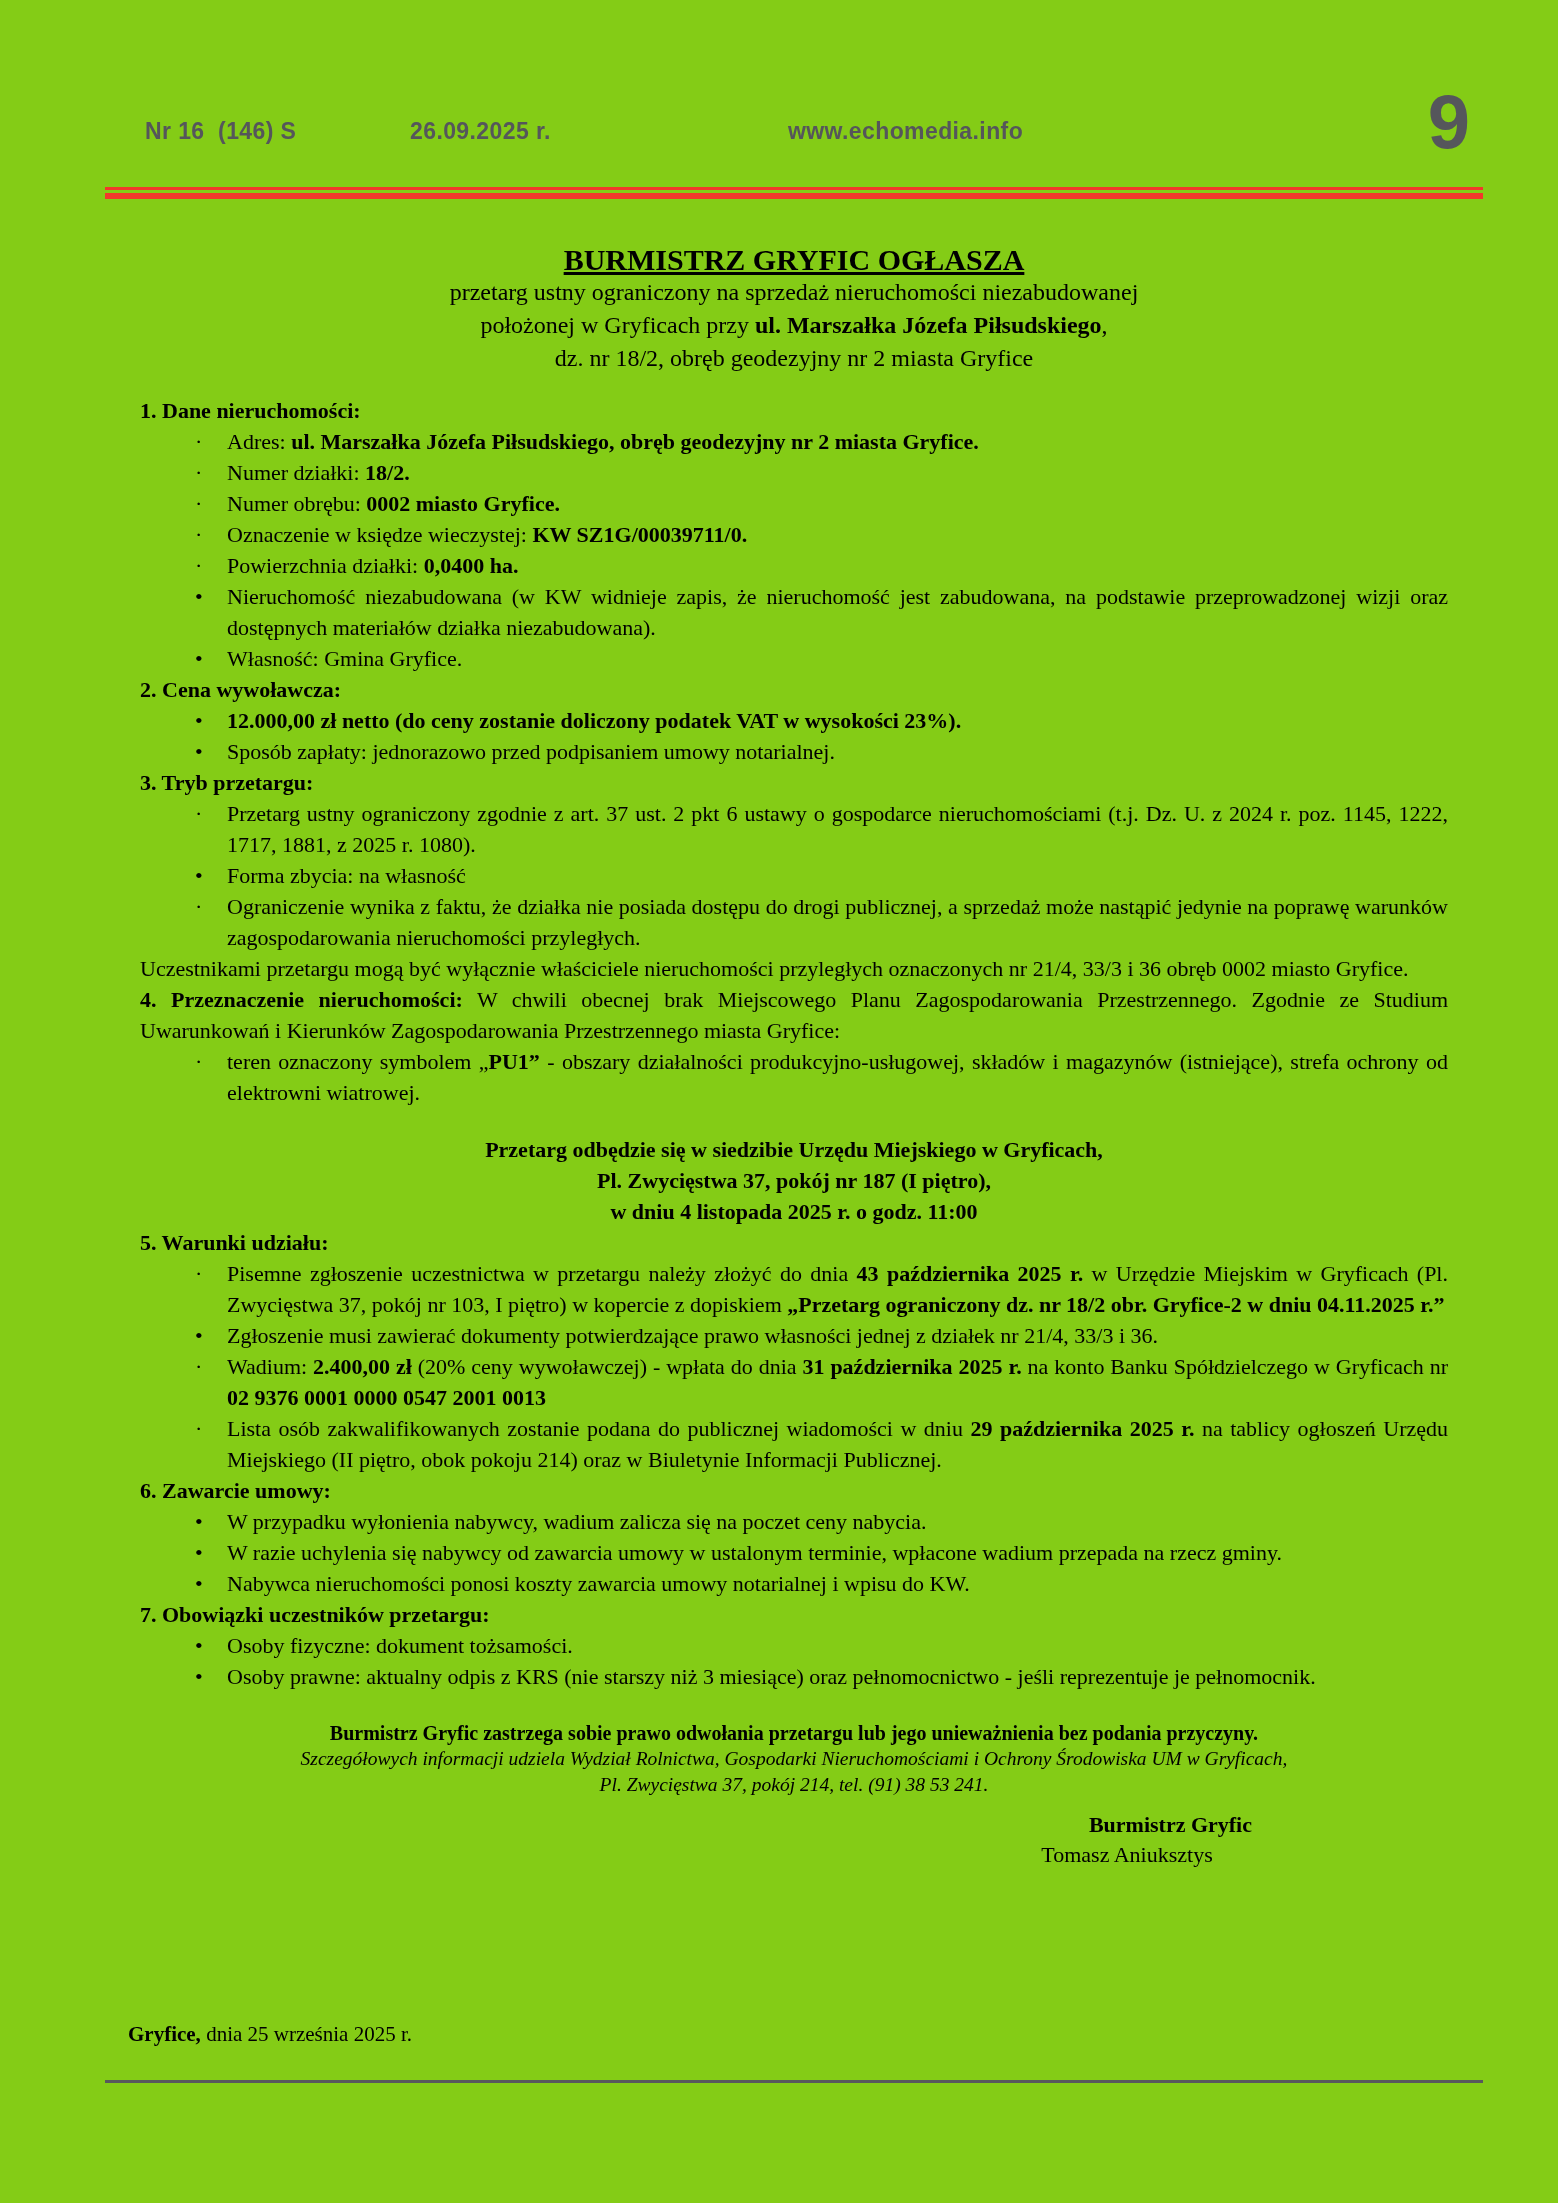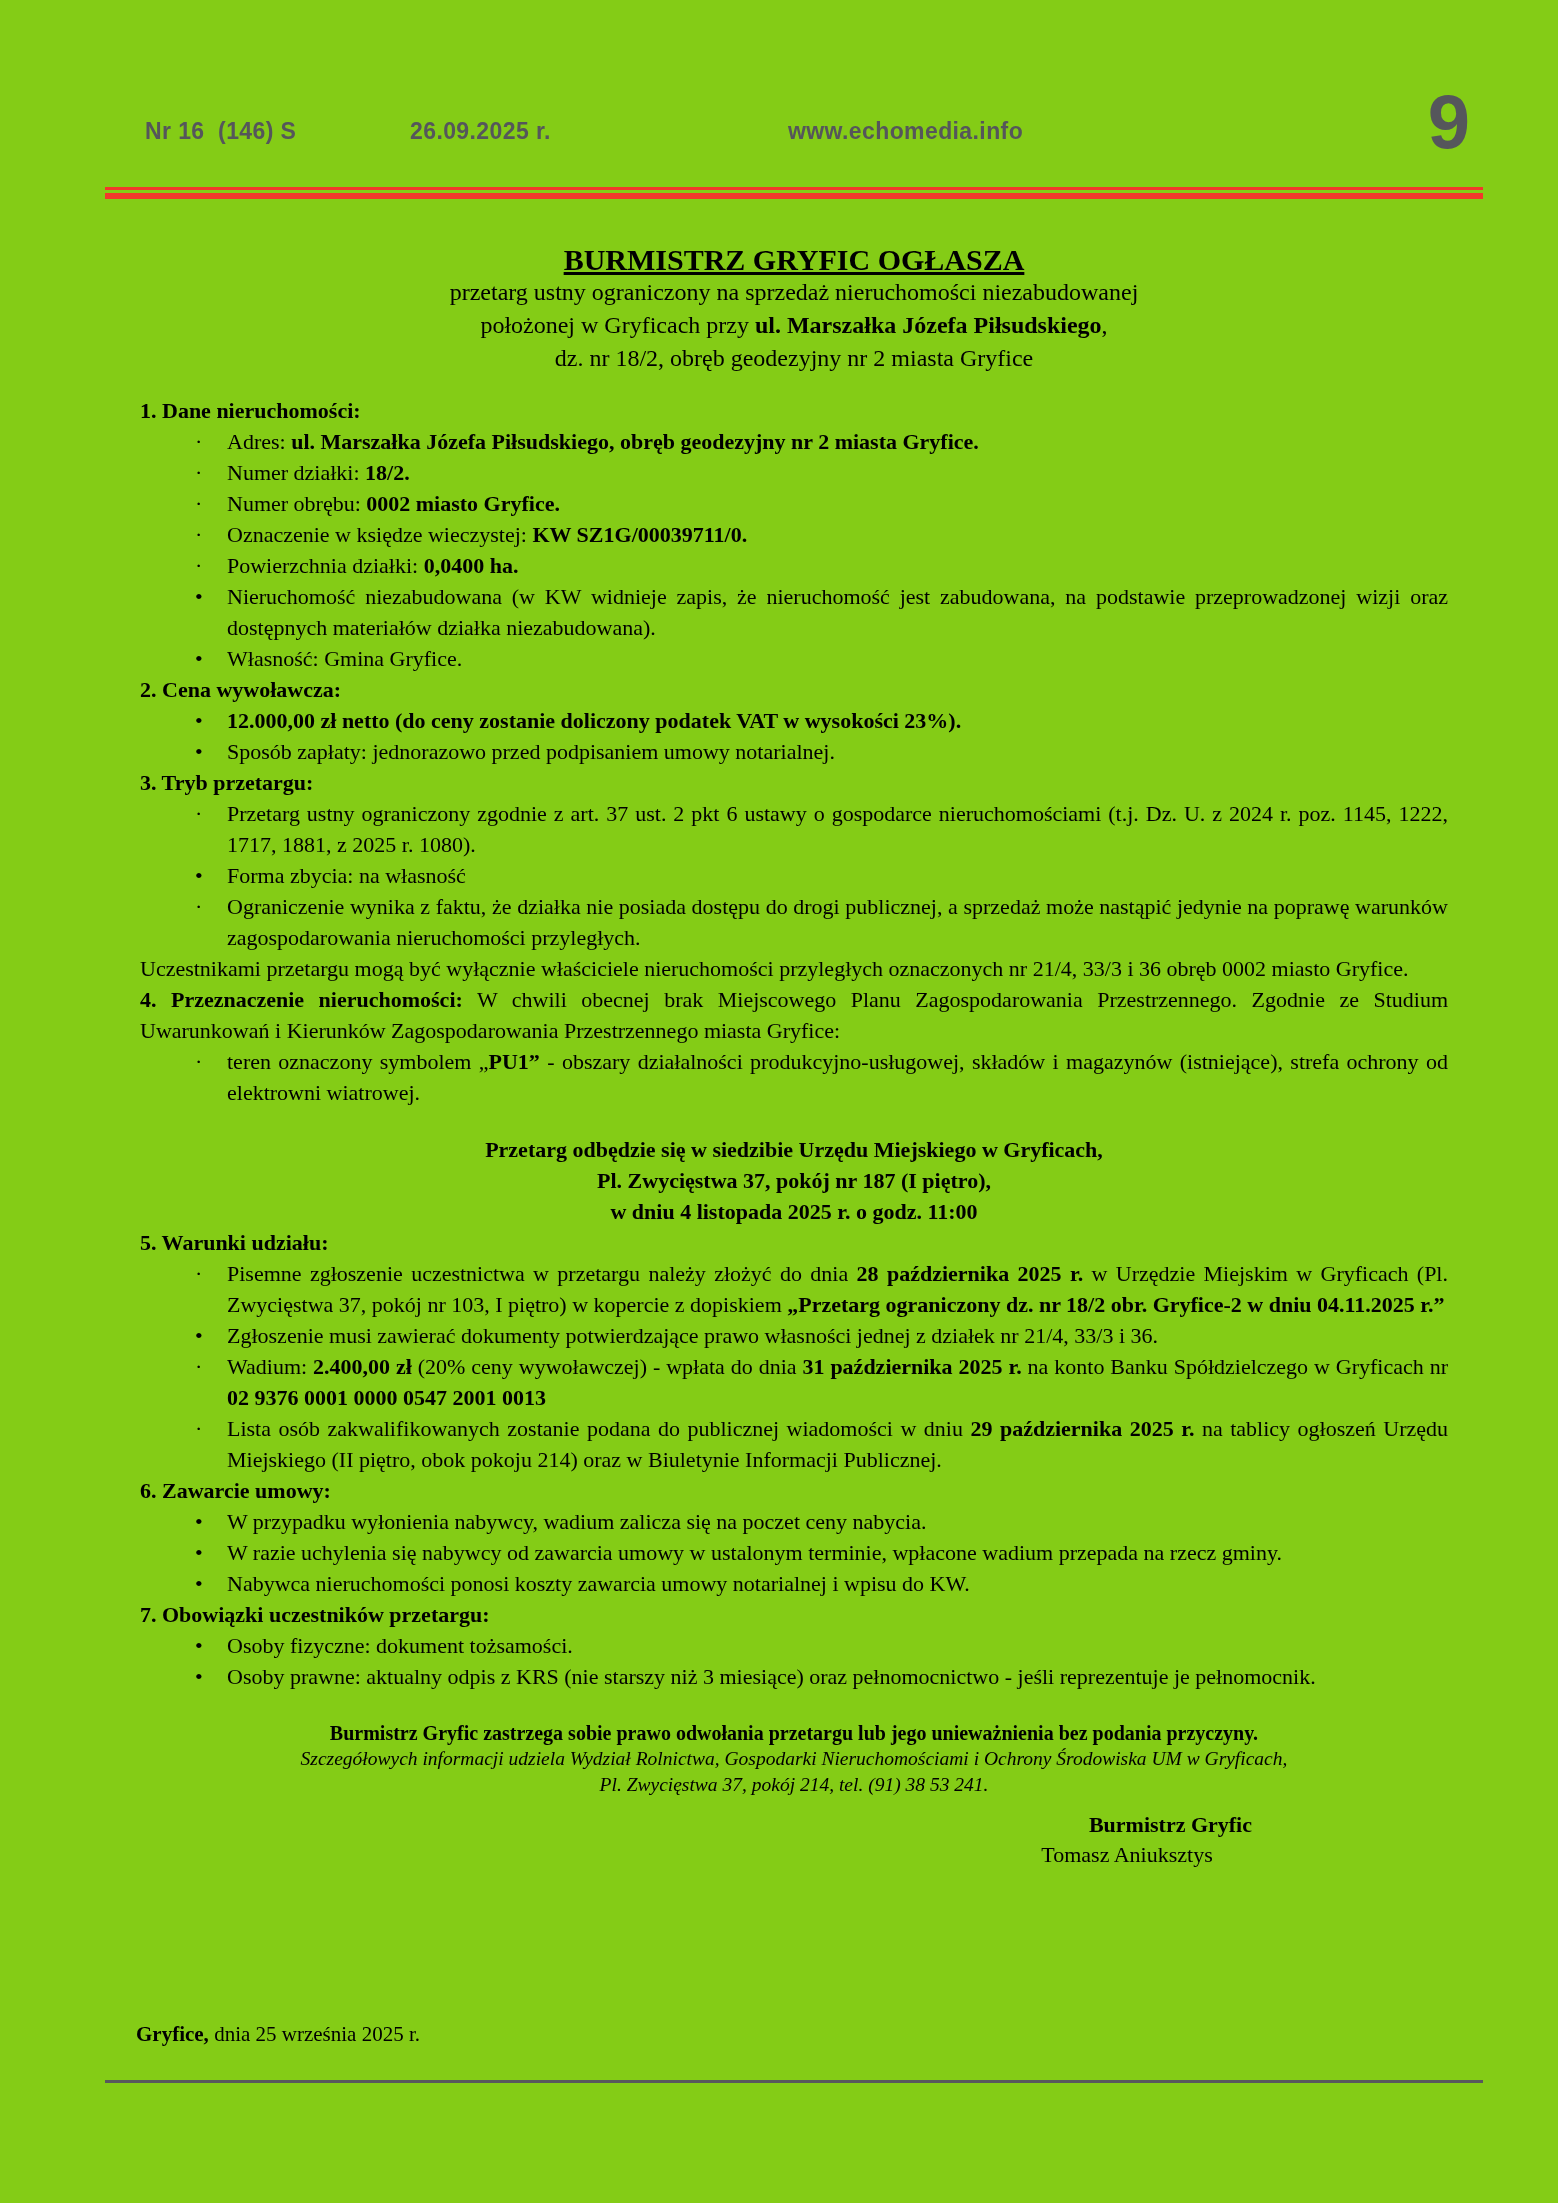--- a/index.html
+++ b/index.html
@@ -42,21 +42,21 @@
   ul.items{list-style:none;margin:0;padding:0;}
   li.item{position:relative;padding-left:87px;text-align:justify;}
   .marker{position:absolute;left:55px;top:0;}
   .para{margin:0;text-align:justify;}
   .event-notice{text-align:center;font-weight:700;margin-top:26px;}
   .footer-notes{text-align:center;font-size:19.5px;line-height:26px;margin-top:28px;}
   .note-bold{font-weight:700;font-size:20px;}
   .note-italic{font-style:italic;}
   .signature{margin-left:862px;width:250px;text-align:center;margin-top:12px;line-height:30px;}
   .sig-title{font-weight:700;text-align:right;}
-  .dateline{position:absolute;left:136px;top:2022px;font-size:21px;}
+  .dateline{position:absolute;left:128px;top:2022px;font-size:21px;}
   .bottom-rule{position:absolute;left:105px;top:2080px;width:1378px;height:3px;background:var(--rule_gray,#58595c);}
   b{font-weight:700;}
 </style>
 </head>
 <body>
 
 <div class="page">
 
   <span class="mh mh-issue">Nr 16  (146) S</span>
   <span class="mh mh-date">26.09.2025 r.</span>
@@ -115,21 +115,21 @@
 
     <div class="event-notice">
       <div>Przetarg odbędzie się w siedzibie Urzędu Miejskiego w Gryficach,</div>
       <div>Pl. Zwycięstwa 37, pokój nr 187 (I piętro),</div>
       <div>w dniu 4 listopada 2025 r. o godz. 11:00</div>
     </div>
 
     <section>
       <h2 class="section-heading">5. Warunki udziału:</h2>
       <ul class="items">
-        <li class="item"><span class="marker">·</span><span><span>Pisemne zgłoszenie uczestnictwa w przetargu należy złożyć do dnia </span><b>28 października 2025 r.</b><span> w Urzędzie Miejskim w Gryficach (Pl. Zwycięstwa 37, pokój nr 103, I piętro) w kopercie z dopiskiem </span><b>„Przetarg ograniczony dz. nr 18/2 obr. Gryfice-2 w dniu 04.11.2025 r.”</b></span></li>
+        <li class="item"><span class="marker">·</span><span><span>Pisemne zgłoszenie uczestnictwa w przetargu należy złożyć do dnia </span><b>43 października 2025 r.</b><span> w Urzędzie Miejskim w Gryficach (Pl. Zwycięstwa 37, pokój nr 103, I piętro) w kopercie z dopiskiem </span><b>„Przetarg ograniczony dz. nr 18/2 obr. Gryfice-2 w dniu 04.11.2025 r.”</b></span></li>
         <li class="item"><span class="marker">•</span><span><span>Zgłoszenie musi zawierać dokumenty potwierdzające prawo własności jednej z działek nr 21/4, 33/3 i 36.</span></span></li>
         <li class="item"><span class="marker">·</span><span><span>Wadium: </span><b>2.400,00 zł</b><span> (20% ceny wywoławczej) - wpłata do dnia </span><b>31 października 2025 r.</b><span> na konto Banku Spółdzielczego w Gryficach nr </span><b>02  9376  0001  0000  0547  2001  0013</b></span></li>
         <li class="item"><span class="marker">·</span><span><span>Lista osób zakwalifikowanych zostanie podana do publicznej wiadomości w dniu </span><b>29 października 2025 r.</b><span> na tablicy ogłoszeń Urzędu Miejskiego (II piętro, obok pokoju 214) oraz w Biuletynie Informacji Publicznej.</span></span></li>
       </ul>
     </section>
 
     <section>
       <h2 class="section-heading">6. Zawarcie umowy:</h2>
       <ul class="items">
         <li class="item"><span class="marker">•</span><span><span>W przypadku wyłonienia nabywcy, wadium zalicza się na poczet ceny nabycia.</span></span></li>

